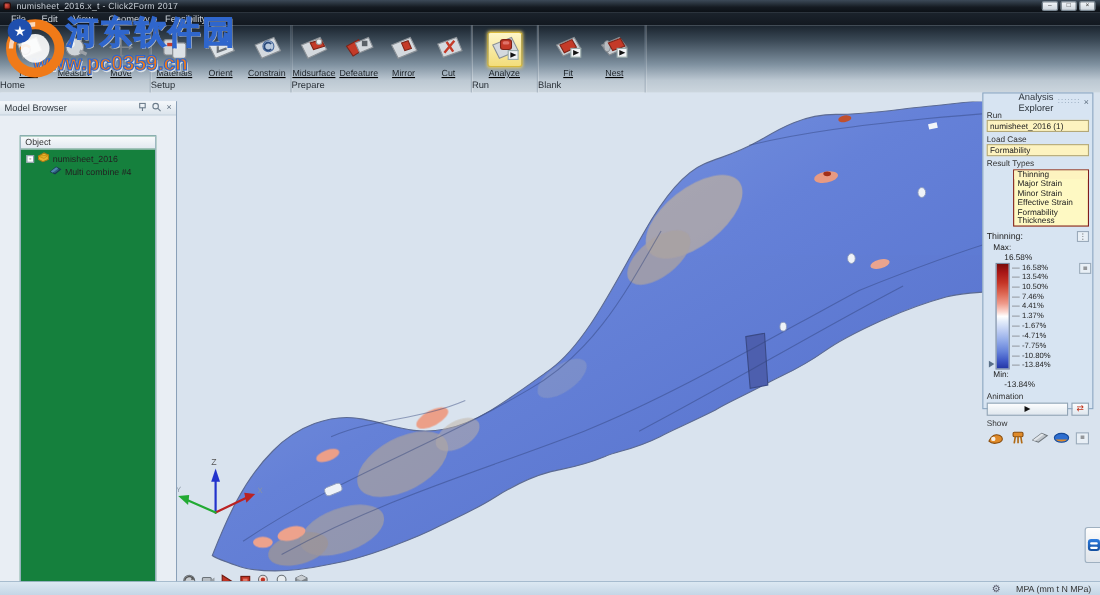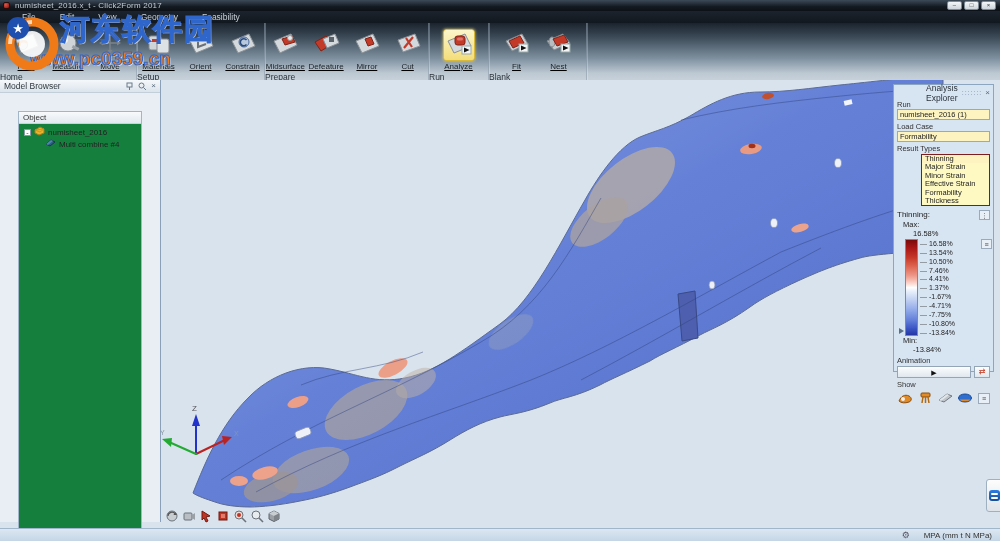--- a/index.html
+++ b/index.html
@@ -11,21 +11,21 @@
   .titlebar { position:absolute; left:0; top:0; width:1000px; height:11px;
     background:linear-gradient(#46566388,#10161d), #151c24;
     background:linear-gradient(#3c4a58, #141a21 60%, #0c1117); display:flex; align-items:center; }
   .appicon { width:7px; height:7px; margin-left:3px; background:radial-gradient(circle at 35% 35%, #e05548, #7c150d); border-radius:2px; border:1px solid #2a0c08; }
   .title-text { color:#c4cbd3; font-size:8px; margin-left:5px; letter-spacing:.2px; }
   .winbtns { margin-left:auto; margin-right:4px; display:flex; gap:2px; }
   .winbtn { width:15px; height:9px; background:linear-gradient(#f4f7fa,#ccd4dc); border:1px solid #7c8994; border-radius:2px;
     font-size:6px; line-height:7px; text-align:center; color:#333; }
 
   
-  .menubar { position:absolute; left:0; top:11px; width:1000px; height:12px; background:linear-gradient(#1b232c,#121820); display:flex; align-items:center; padding-left:16px; gap:12px; }
+  .menubar { position:absolute; left:0; top:11px; width:1000px; height:12px; background:linear-gradient(#1b232c,#121820); display:flex; align-items:center; padding-left:4px; gap:2px; }
   .menu-item { color:#ccd2d9; font-size:8.5px; padding:0 6px; line-height:12px; }
 
   
   .ribbon { position:absolute; left:0; top:23px; width:1000px; height:61px;
     background:linear-gradient(180deg,#1a242e 0%, #3a4855 22%, #7e909f 58%, #bcc8d2 82%, #ccd6de 100%); display:flex; }
   .rgroup { height:100%; display:flex; flex-direction:column; border-right:1px solid rgba(140,155,170,.55); box-shadow:1px 0 0 rgba(255,255,255,.25); }
   .rbtns { flex:1; display:flex; align-items:center; padding-top:5px; justify-content:center;text-decoration:underline; }
   .rbtn { width:42px; display:flex; flex-direction:column; align-items:center; }
   .rbtn .iconbox { width:32px; height:32px; display:flex; align-items:center; justify-content:center; border-radius:3px; }
   .rbtn .iconbox.active { background:linear-gradient(#fdf6c9,#f3dd7a); border:1px solid #d8b93c; box-shadow:0 0 3px #e8cf6a; }
@@ -34,21 +34,21 @@
   .g-home { width:137px; } .g-prepare { width:164px; } .g-setup { width:128px; } .g-run { width:60px; } .g-blank { width:98px; }
   .g-rest { flex:1; border-right:none; box-shadow:none; }
 
   
   .watermark { position:absolute; left:8px; top:10px; width:260px; pointer-events:none; z-index:50; }
   .wm1 { font-size:29px; font-weight:bold; color:#f07a18; -webkit-text-stroke:1.2px #2f66cc; text-shadow:1px 1px 0 #ffffffaa; letter-spacing:2px; margin-left:52px; }
   .wm2 { font-size:19px; font-weight:bold; color:#f07a18; -webkit-text-stroke:1px #2f66cc; text-shadow:1px 1px 0 #ffffffaa; margin-left:22px; margin-top:-2px; }
   .wmlogo { position:absolute; left:-6px; top:4px; width:60px; height:60px; }
 
   
-  .main { position:absolute; left:0; top:80px; width:1000px; height:444px; }
+  .main { position:absolute; left:0; top:92px; width:1000px; height:444px; }
   .left-panel { position:absolute; left:0; top:0; width:161px; height:442px; background:#e9eef4; border-right:1px solid #8aa0b8; }
   .lp-header { height:13px; background:linear-gradient(#f5f8fb,#dbe4ec); display:flex; align-items:center; padding:0 4px; border-bottom:1px solid #c2cfdb; }
   .lp-title { font-size:8.5px; color:#30383f; flex:1; }
   .lp-icons { display:flex; gap:4px; align-items:center; }
   .lp-body { margin:18px; height:425px; background:#15803d; border:1px solid #a3b6c9; }
   .obj-header { height:12px; background:linear-gradient(#f8fafc,#e2e9f0); border-bottom:1px solid #c6d2dd; font-size:8px; color:#333; padding:1px 4px; }
   .tree { padding-top:2px; }
   .tree-row { display:flex; align-items:center; height:12px; font-size:8px; color:#222; }
   .expander { width:7px; height:7px; border:1px solid #8a9aa8; background:#fff; font-size:7px; line-height:5px; text-align:center; color:#444; margin-left:5px; margin-right:3px; }
   .child-indent { width:26px; }

